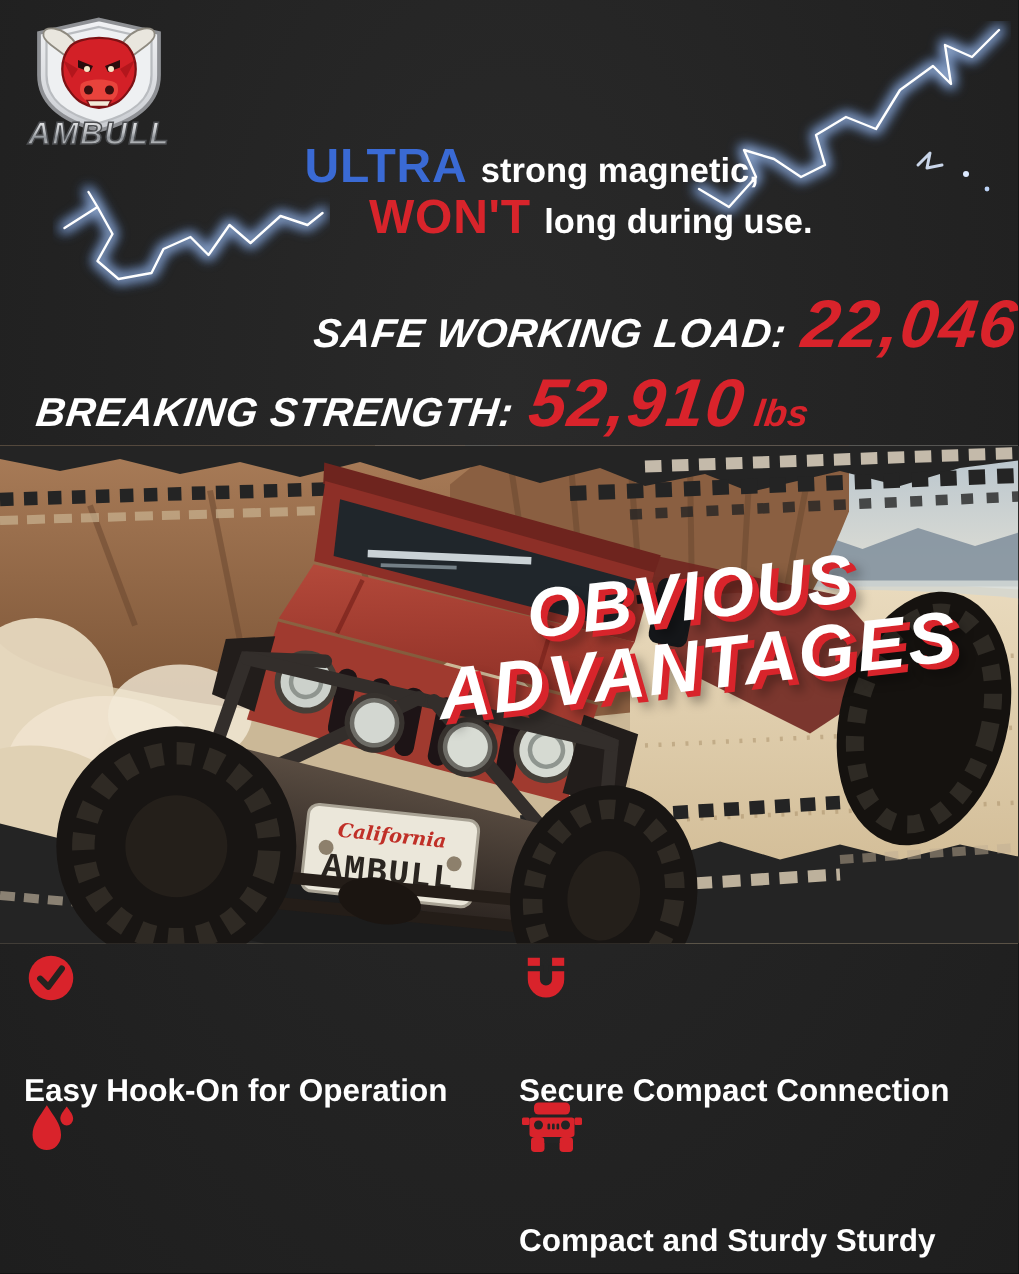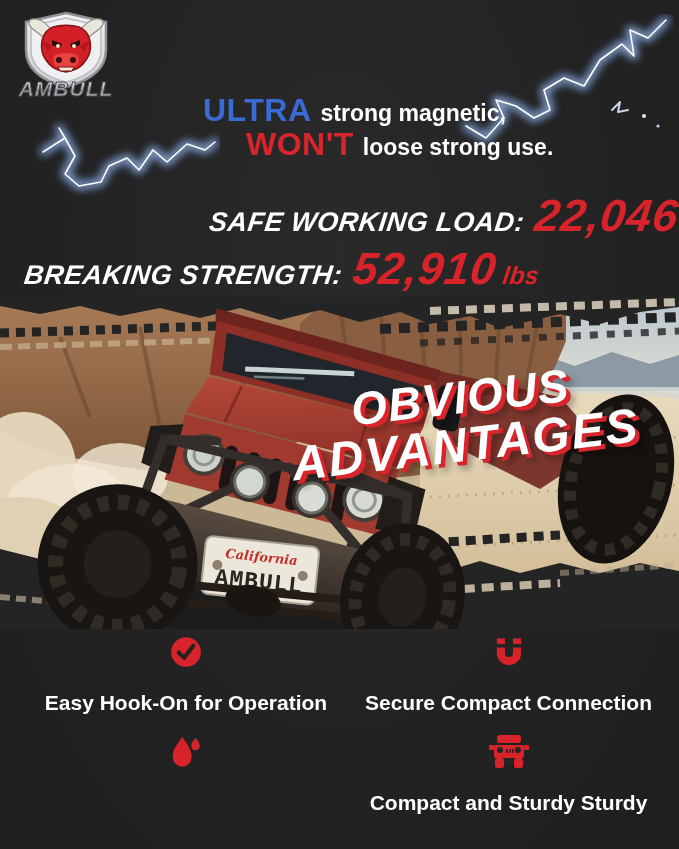--- a/index.html
+++ b/index.html
@@ -31,21 +31,21 @@
   #headline {
     position:absolute; left:258px; top:374px; width:410px; text-align:center;
     transform:rotate(-6.5deg); color:#fff; font-weight:bold; font-style:italic;
     text-shadow:4px 4px 0 #d8242b, 7px 8px 7px rgba(0,0,0,.35);
     line-height:1.02; pointer-events:none;
   }
   #headline .l1 { font-size:46px; letter-spacing:1px; }
   #headline .l2 { font-size:48px; letter-spacing:2px; }
 
   
-  .feature { position:absolute; display:flex; flex-direction:column; align-items:center; text-align:center; }
+  .feature { position:absolute; display:flex; flex-direction:column; align-items:flex-start; text-align:center;gap:25px; }
   .feature .ficon { height:40px; display:flex; align-items:flex-end; justify-content:center; }
   .feature .flabel {
     margin-top:9px; color:#fff; font-weight:bold; font-size:21px; line-height:1.1;
     min-height:48px; display:flex; align-items:center; justify-content:center; max-width:300px;
   }
   #feat3 .flabel { max-width:262px; }
   #feat1 { left:16px;  top:630px; width:340px; }
   #feat2 { left:346px; top:630px; width:325px; }
   #feat3 { left:16px;  top:730px; width:340px; }
   #feat4 { left:346px; top:730px; width:325px; }
@@ -111,21 +111,21 @@
       <path d="M160 96 L168 88 L166 98 L176 96" stroke="#dce9ff" stroke-width="2" opacity=".9"></path>
       <circle cx="192" cy="102" r="2" fill="#dce9ff"></circle>
       <circle cx="206" cy="112" r="1.6" fill="#bcd2f5"></circle>
     </g>
   </svg>
 
   <div id="tag1" class="tagline-line">
     <span class="hl">ULTRA</span><span class="rest">strong magnetic,</span>
   </div>
   <div id="tag2" class="tagline-line">
-    <span class="hl">WON'T</span><span class="rest">loose strong use.</span>
+    <span class="hl">WON'T</span><span class="rest">long during use.</span>
   </div>
 
   <div id="spec1" class="spec">
     <span class="label">SAFE WORKING LOAD:</span>
     <span class="value">22,046</span>
 
   </div>
   <div id="spec2" class="spec">
     <span class="label">BREAKING STRENGTH:</span>
     <span class="value">52,910</span>

